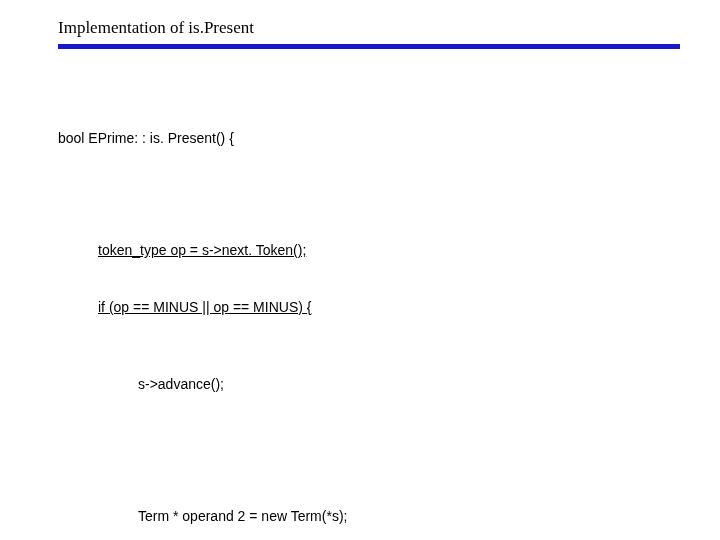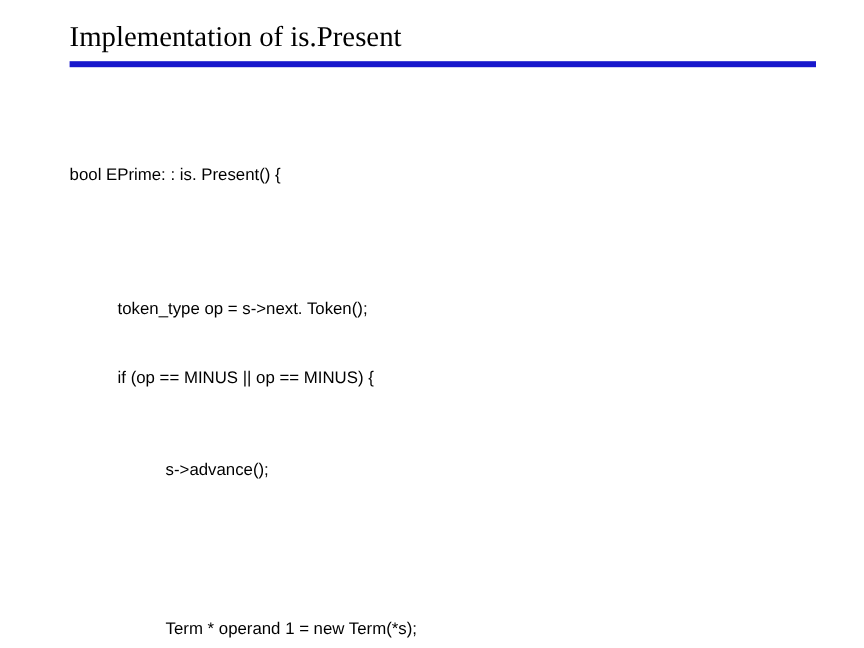--- a/index.html
+++ b/index.html
@@ -10,55 +10,55 @@
     background: #ffffff;
     font-family: Arial, Helvetica, sans-serif;
     color: #000000;
     position: relative;
   }
   .slide {
     padding: 18px 40px 0 58px;
   }
   .title {
     font-family: "Comic Sans MS", "Comic Sans", cursive;
-    font-size: 24px;
+    font-size: 17px;
     font-weight: 400;
     margin: 0 0 6px 0;
   }
   .rule {
     height: 5px;
     background: #1818cc;
     margin-bottom: 42px;
   }
   .code-block {
     font-family: Arial, Helvetica, sans-serif;
     font-size: 14px;
     line-height: 1.35;
     white-space: pre;
   }
   .indent-0 { padding-left: 0; }
-  .indent-1 { padding-left: 40px; }
+  .indent-1 { padding-left: 40px; text-decoration: underline; }
   .indent-2 { padding-left: 80px; margin-top: 20px; }
   .blank { height: 18px; }
 </style>
 </head>
 <body>
 
 <div class="slide">
   <h1 class="title">Implementation of  is.Present</h1>
   <div class="rule"></div>
 
   <div class="code-block">
     <div class="indent-0">bool EPrime: : is. Present() {</div>
     <div class="blank"></div>
     <div class="indent-1">token_type op = s-&gt;next. Token();</div>
     <div class="indent-1">if (op == MINUS || op == MINUS) {</div>
     <div class="indent-2">s-&gt;advance();</div>
     <div class="blank"></div>
-    <div class="indent-2">Term * operand 1 = new Term(*s);</div>
+    <div class="indent-2">Term * operand 2 = new Term(*s);</div>
     <div class="indent-2">if (!operand 2-&gt;is. Present()) throw Syntax. Error(*s);</div>
     
     
     
     
     
     
     
     
   </div>

